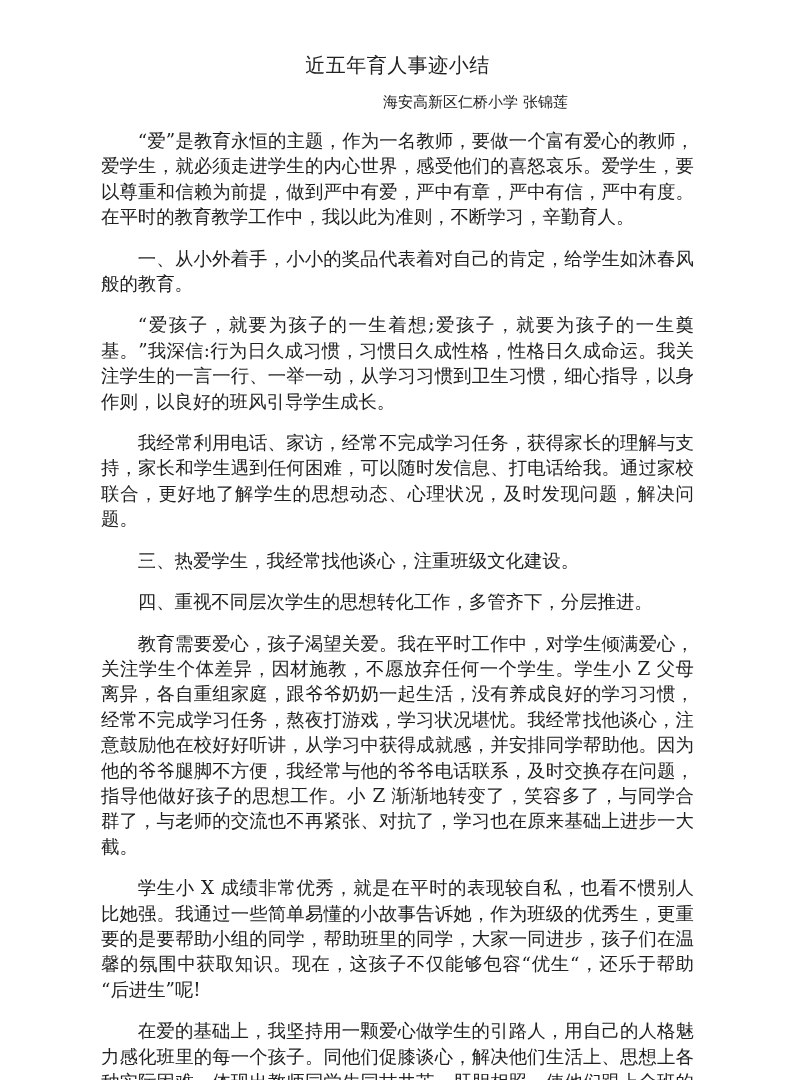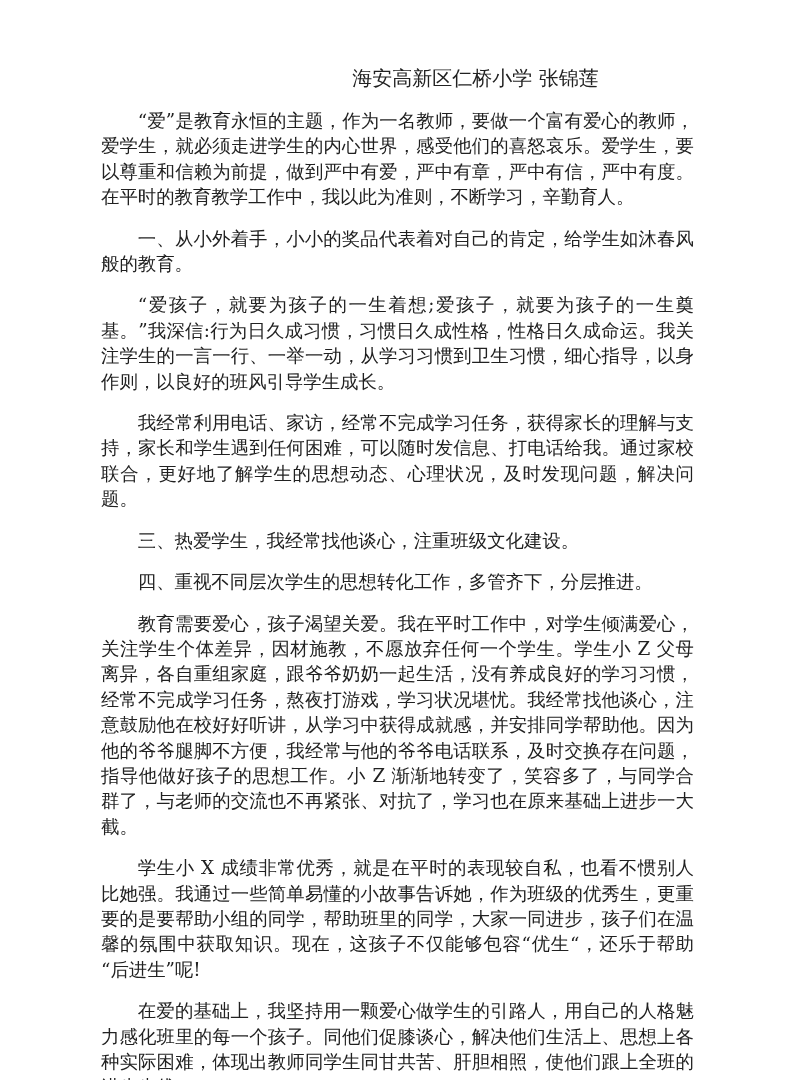--- a/index.html
+++ b/index.html
@@ -19,21 +19,21 @@
     overflow: hidden;
   }
   .title {
     font-size: 20px;
     font-weight: 400;
     text-align: center;
     letter-spacing: 0.5px;
     margin: 0 0 14px 0;
   }
   .byline {
-    font-size: 20px;
+    font-size: 15px;
     font-weight: 400;
     text-align: center;
     
     padding-left: 156px;
     margin: 13px 0 6px 0;
   }
   .body-text {
     margin: 0;
   }
   .para {
@@ -43,20 +43,21 @@
     text-indent: 2em;
     text-align: justify;
     text-justify: inter-ideograph;
     word-break: break-all;
   }
 </style>
 </head>
 <body>
 
 <div class="page">
+  <h1 class="title">近五年育人事迹小结</h1>
   <div class="byline">海安高新区仁桥小学 张锦莲</div>
   <main class="body-text">
       <p class="para">“爱”是教育永恒的主题，作为一名教师，要做一个富有爱心的教师，爱学生，就必须走进学生的内心世界，感受他们的喜怒哀乐。爱学生，要以尊重和信赖为前提，做到严中有爱，严中有章，严中有信，严中有度。在平时的教育教学工作中，我以此为准则，不断学习，辛勤育人。</p>
       <p class="para">一、从小外着手，小小的奖品代表着对自己的肯定，给学生如沐春风般的教育。</p>
       <p class="para">“爱孩子，就要为孩子的一生着想;爱孩子，就要为孩子的一生奠基。”我深信:行为日久成习惯，习惯日久成性格，性格日久成命运。我关注学生的一言一行、一举一动，从学习习惯到卫生习惯，细心指导，以身作则，以良好的班风引导学生成长。</p>
       <p class="para">我经常利用电话、家访，经常不完成学习任务，获得家长的理解与支持，家长和学生遇到任何困难，可以随时发信息、打电话给我。通过家校联合，更好地了解学生的思想动态、心理状况，及时发现问题，解决问题。</p>
       <p class="para">三、热爱学生，我经常找他谈心，注重班级文化建设。</p>
       <p class="para">四、重视不同层次学生的思想转化工作，多管齐下，分层推进。</p>
       <p class="para">教育需要爱心，孩子渴望关爱。我在平时工作中，对学生倾满爱心，关注学生个体差异，因材施教，不愿放弃任何一个学生。学生小 Z 父母离异，各自重组家庭，跟爷爷奶奶一起生活，没有养成良好的学习习惯，经常不完成学习任务，熬夜打游戏，学习状况堪忧。我经常找他谈心，注意鼓励他在校好好听讲，从学习中获得成就感，并安排同学帮助他。因为他的爷爷腿脚不方便，我经常与他的爷爷电话联系，及时交换存在问题，指导他做好孩子的思想工作。小 Z 渐渐地转变了，笑容多了，与同学合群了，与老师的交流也不再紧张、对抗了，学习也在原来基础上进步一大截。</p>
       <p class="para">学生小 X 成绩非常优秀，就是在平时的表现较自私，也看不惯别人比她强。我通过一些简单易懂的小故事告诉她，作为班级的优秀生，更重要的是要帮助小组的同学，帮助班里的同学，大家一同进步，孩子们在温馨的氛围中获取知识。现在，这孩子不仅能够包容“优生“，还乐于帮助“后进生”呢!</p>

